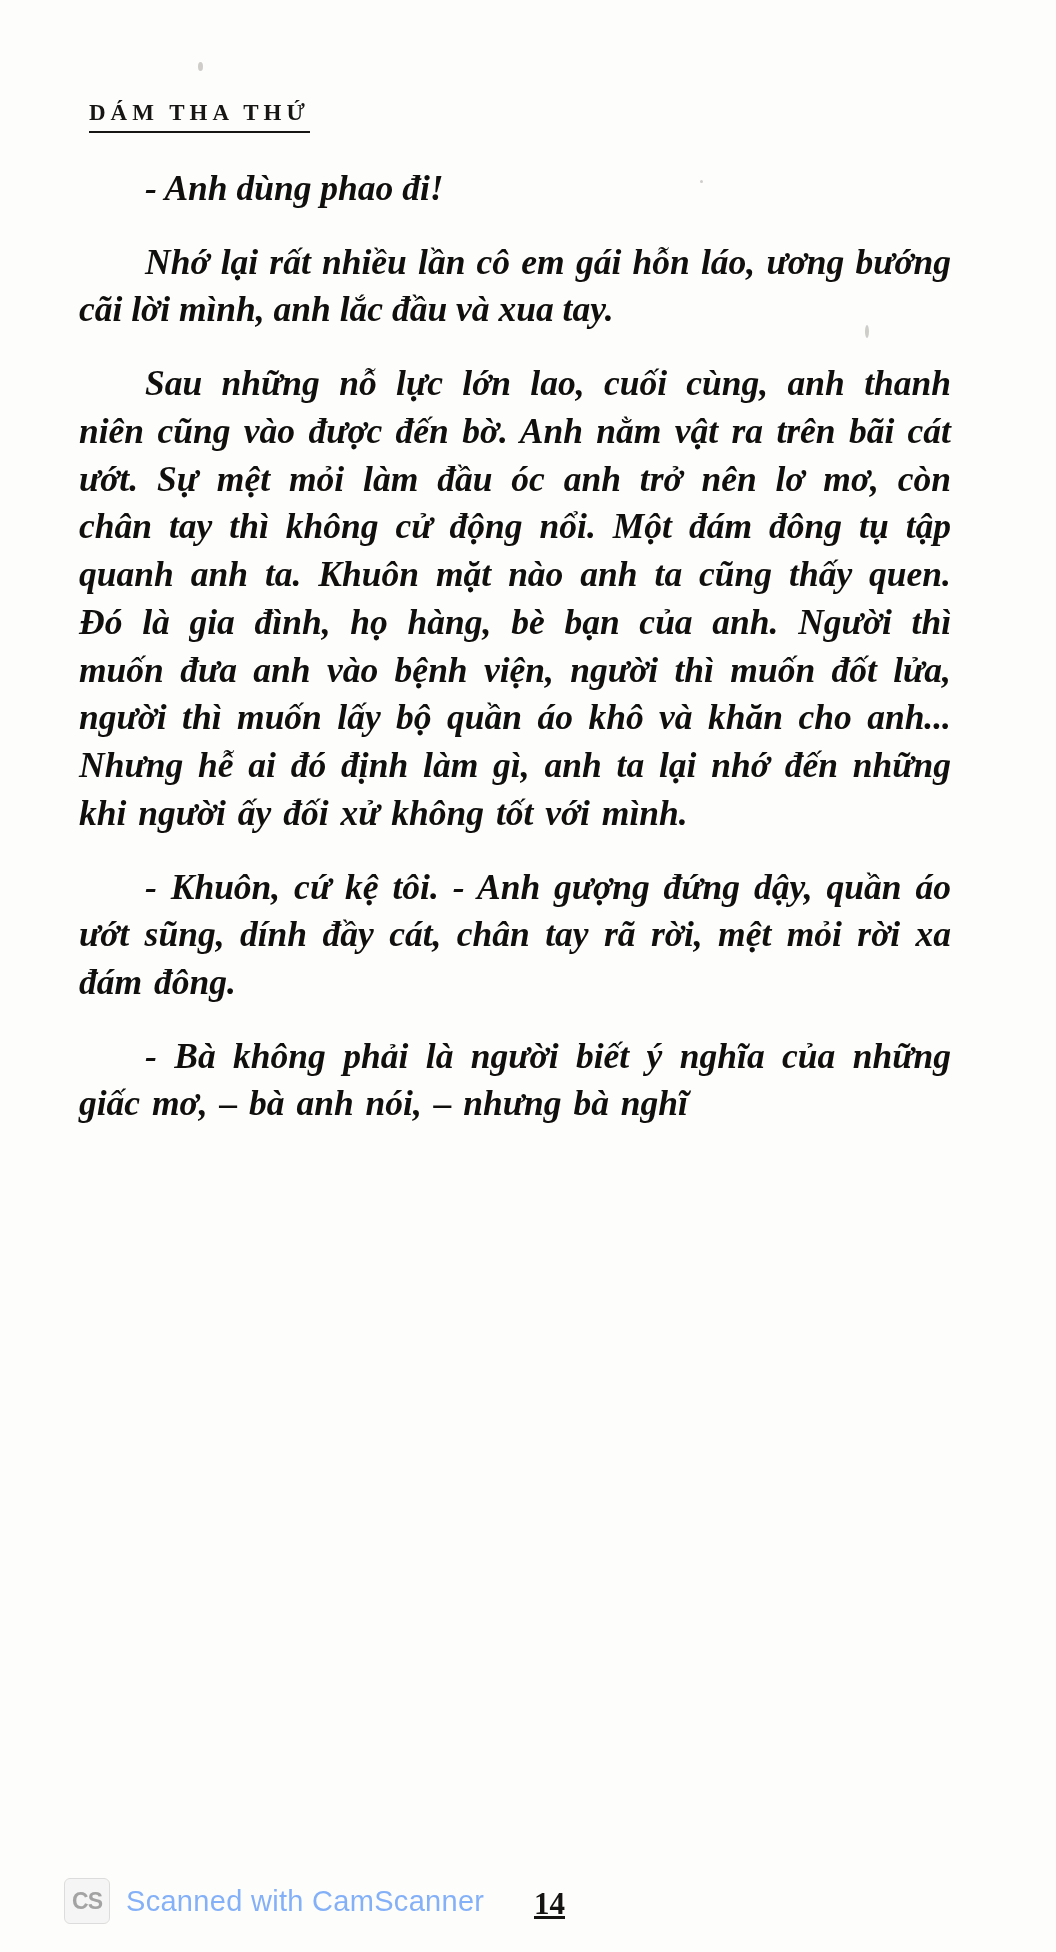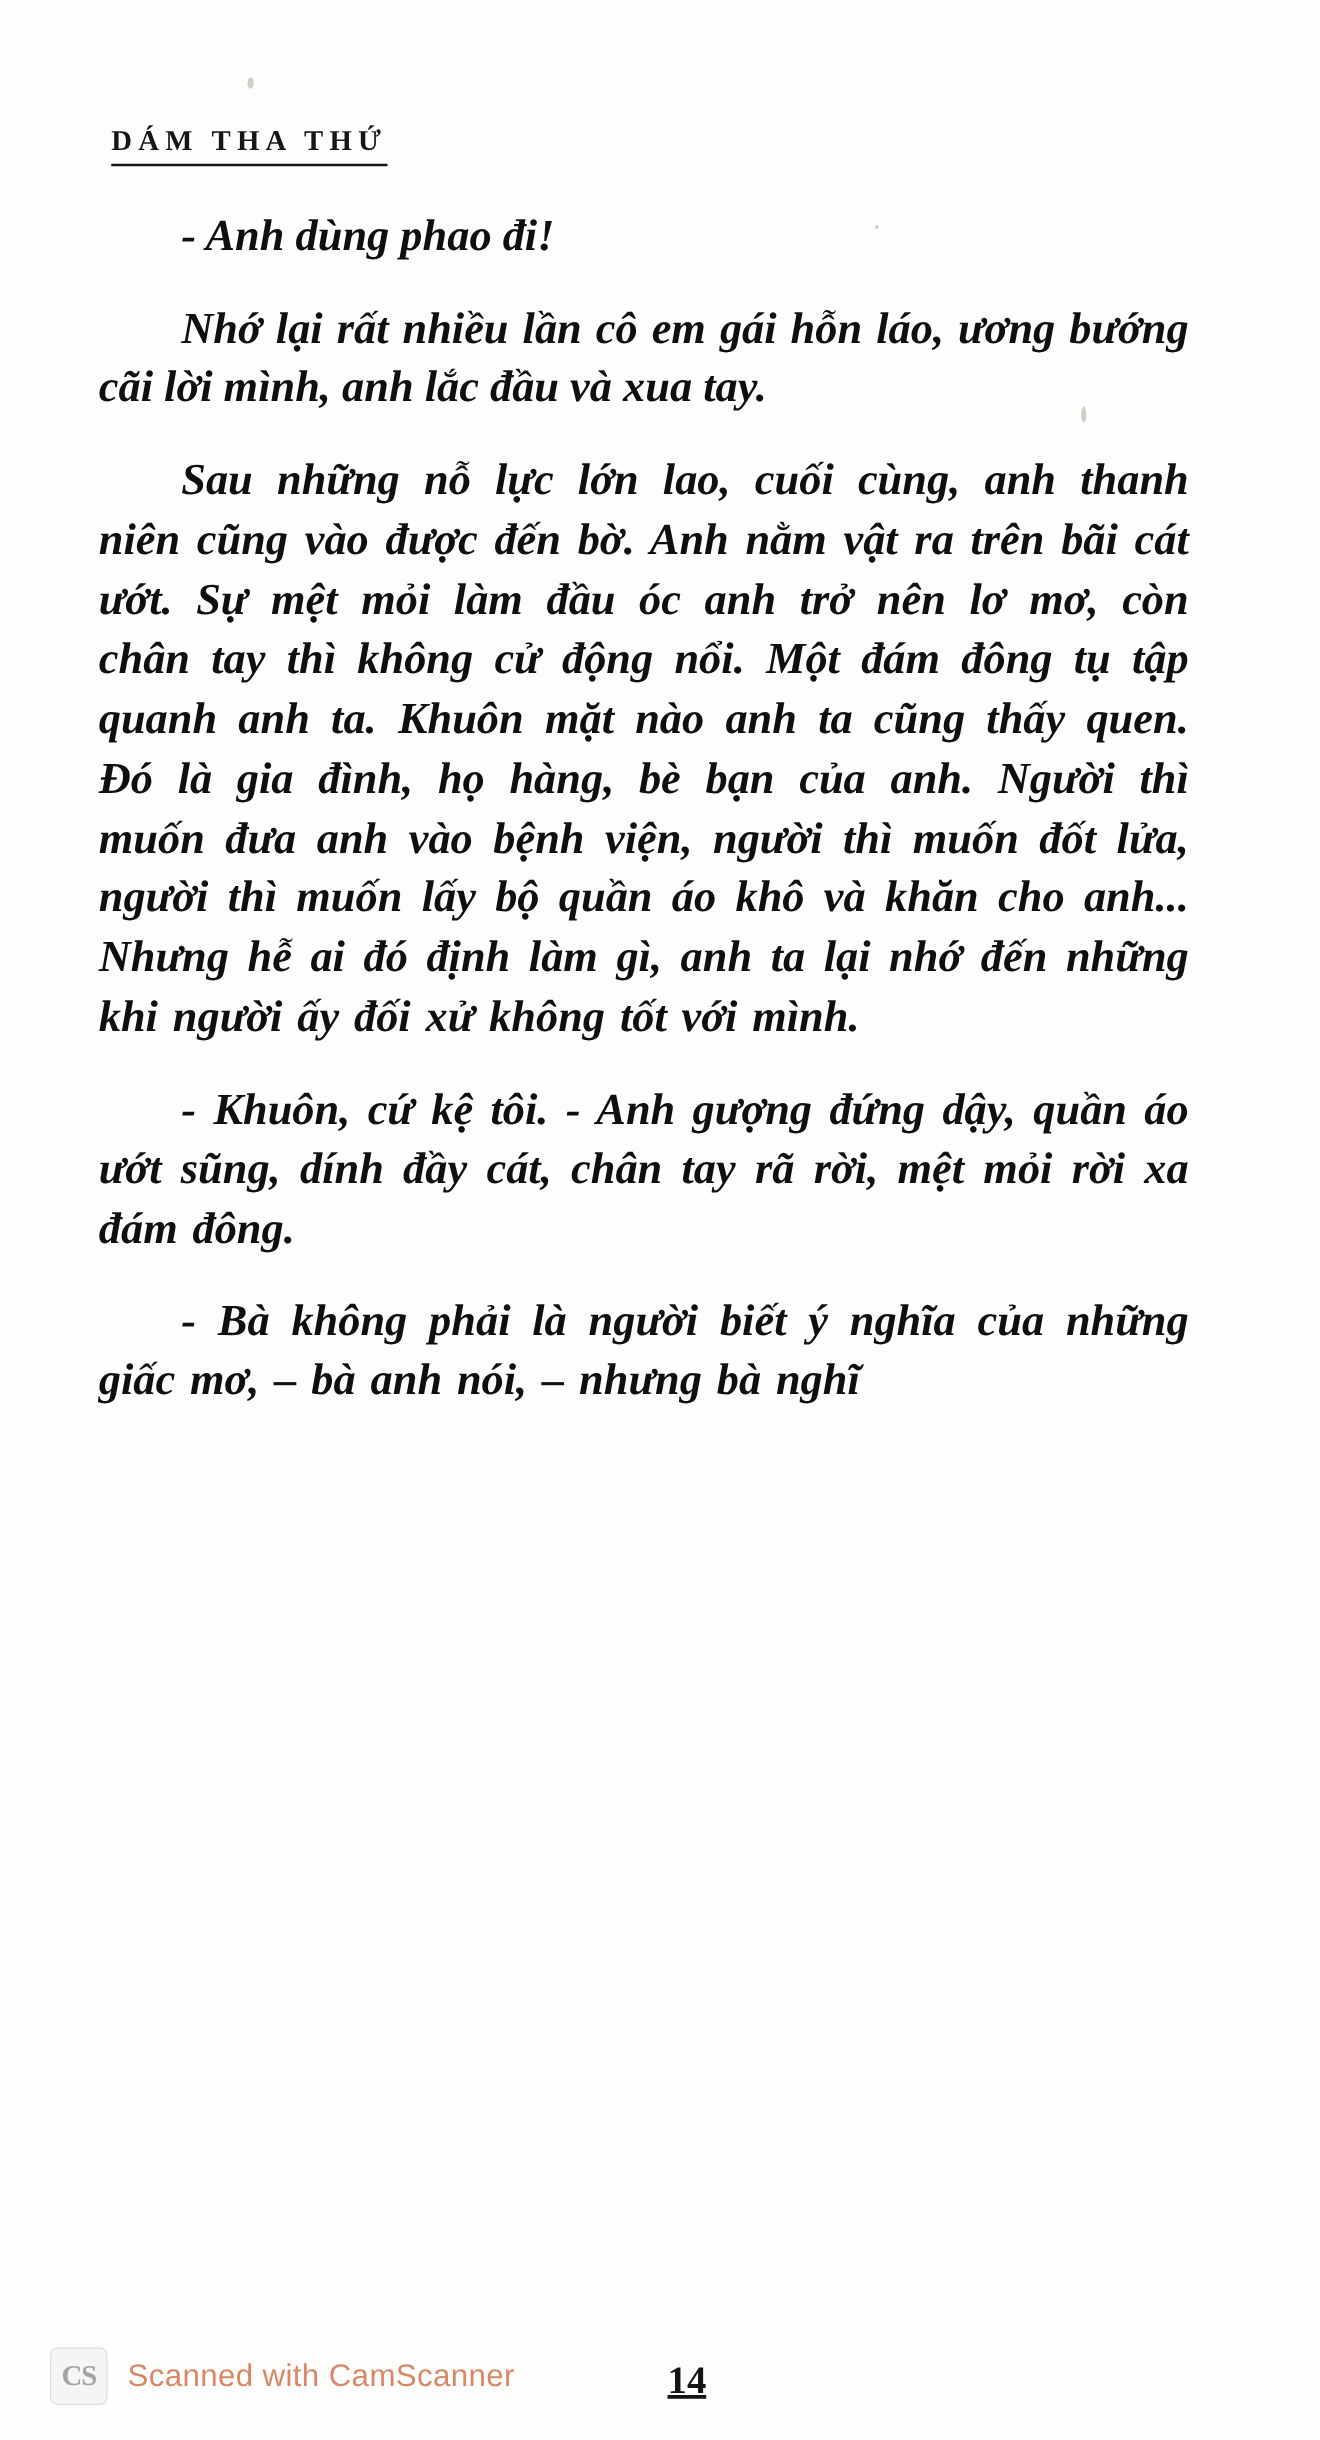--- a/index.html
+++ b/index.html
@@ -63,32 +63,33 @@
     gap: 16px;
     opacity: 0.62;
   }
   .cs-badge {
     width: 44px;
     height: 44px;
     border-radius: 6px;
     background: #f1f1f1;
     border: 1.5px solid #c9c9c9;
     color: #6d6d6d;
-    font-family: Liberation Serif, serif;
+    font-family: Liberation Sans, sans-serif;
     font-weight: 700;
     font-size: 23px;
     display: flex;
     align-items: center;
     justify-content: center;
     letter-spacing: -1px;
+    margin-left: 24px;
   }
   .cs-text {
     font-family: "Liberation Sans", sans-serif;
-    font-size: 25px;
-    color: #c2410c;
+    font-size: 29px;
+    color: #3b82f6;
     letter-spacing: 0.3px;
   }
   .folio {
     position: absolute;
     left: 534px;
     bottom: 30px;
     font-family: "Liberation Serif", serif;
     font-size: 31px;
     font-weight: 700;
     color: #151412;

